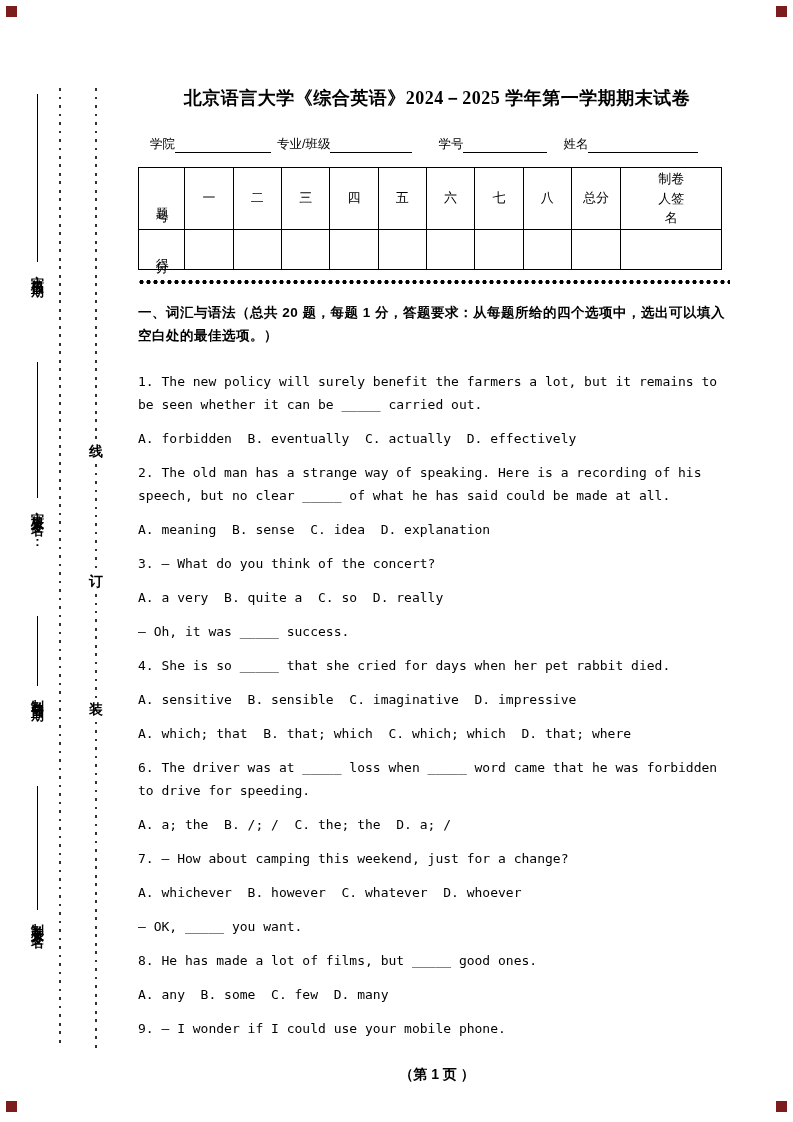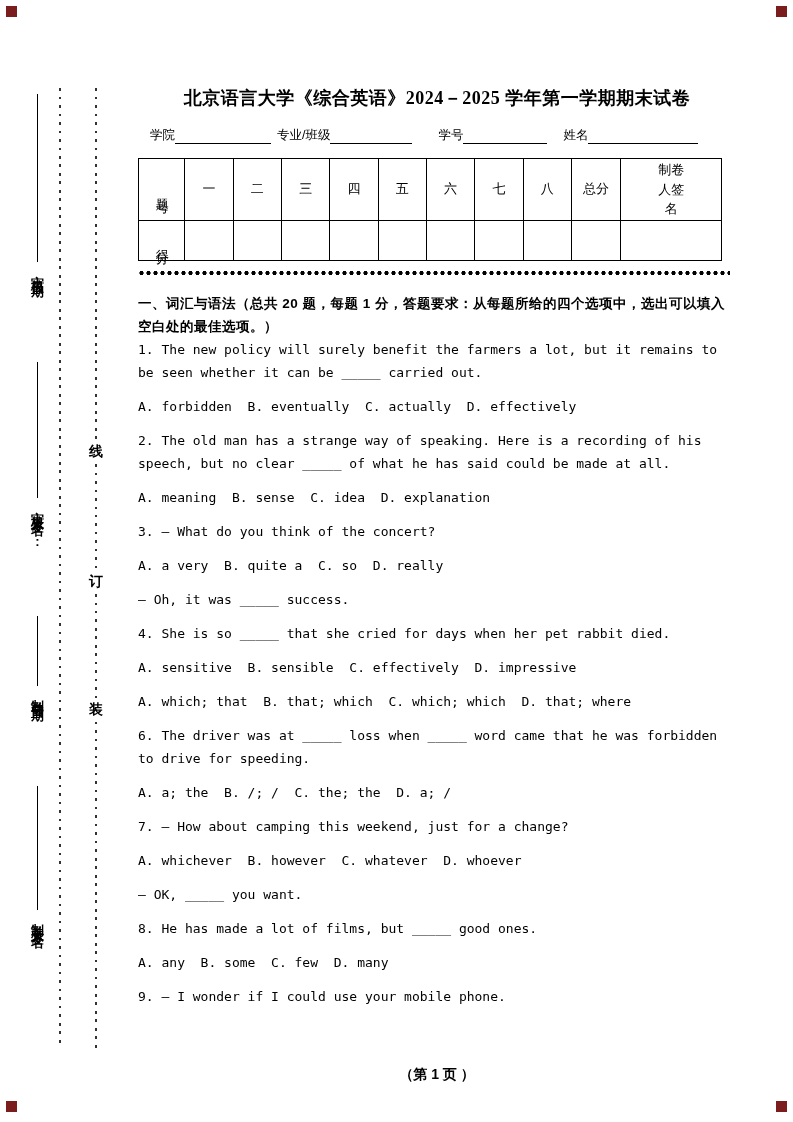--- a/index.html
+++ b/index.html
@@ -35,21 +35,21 @@
   .bind-char { font-size:14px; font-weight:bold; padding:3px 0; }
 
   
   .main { position:absolute; left:138px; top:86px; width:598px; }
 
   .title {
     text-align:center; font-weight:bold; font-size:18px; letter-spacing:0.5px;
     font-family:"Liberation Serif", serif;
   }
 
-  .info-line { display:flex; align-items:flex-start; margin-top:17px; font-size:12.5px; padding-left:12px; }
+  .info-line { display:flex; align-items:flex-start; margin-top:26px; font-size:12.5px; padding-left:12px; }
   .info-field { display:flex; align-items:flex-end; }
   .ul { display:inline-block; border-bottom:1px solid #000; height:15px; }
   .ul.w1 { width:96px; margin-right:6px; }
   .ul.w2 { width:82px; margin-right:26px; }
   .ul.w3 { width:84px; margin-right:16px; }
   .ul.w4 { width:110px; }
 
   table.score { border-collapse:collapse; table-layout:fixed; width:584px; margin-top:14px; }
   .score td { border:1.5px solid #000; text-align:center; vertical-align:middle; font-size:13px; padding:1px; }
   .score tr.r1 td { height:47px; }
@@ -58,21 +58,21 @@
   .wrap2 { display:inline-block; width:2.4em; word-break:break-all; line-height:1.5; }
 
   .dotsep {
     margin-top:9px; height:6px; width:592px;
     background-image:radial-gradient(circle, #000 1.9px, transparent 2.3px);
     background-size:7px 6px; background-repeat:repeat-x;
   }
 
   .section-heading { margin-top:16px; font-weight:bold; font-size:13.5px; line-height:23px; letter-spacing:0.5px; }
 
-  .questions { margin-top:0; font-family:"DejaVu Sans Mono","Liberation Mono",monospace; font-size:13px; }
+  .questions { margin-top:23px; font-family:"DejaVu Sans Mono","Liberation Mono",monospace; font-size:13px; }
   .questions p { line-height:23px; margin:0 0 11px 0; white-space:pre-wrap; }
 
   .footer { position:absolute; left:138px; top:1066px; width:598px; text-align:center; font-weight:bold; font-size:14px; }
 </style>
 </head>
 <body>
 
 <div class="corner tl" style="background: rgb(123, 29, 29);"></div>
 <div class="corner tr" style="background: rgb(123, 29, 29);"></div>
 <div class="corner bl" style="background: rgb(123, 29, 29);"></div>
@@ -190,21 +190,21 @@
     </div>
 
     <div>
       <p>3. — What do you think of the concert?</p>
       <p>A. a very  B. quite a  C. so  D. really</p>
       <p>— Oh, it was _____ success.</p>
     </div>
 
     <div>
       <p>4. She is so _____ that she cried for days when her pet rabbit died.</p>
-      <p>A. sensitive  B. sensible  C. effectively  D. impressive</p>
+      <p>A. sensitive  B. sensible  C. imaginative  D. impressive</p>
     </div>
 
     <div>
       <p>A. which; that  B. that; which  C. which; which  D. that; where</p>
     </div>
 
     <div>
       <p>6. The driver was at _____ loss when _____ word came that he was forbidden to drive for speeding.</p>
       <p>A. a; the  B. /; /  C. the; the  D. a; /</p>
     </div>

